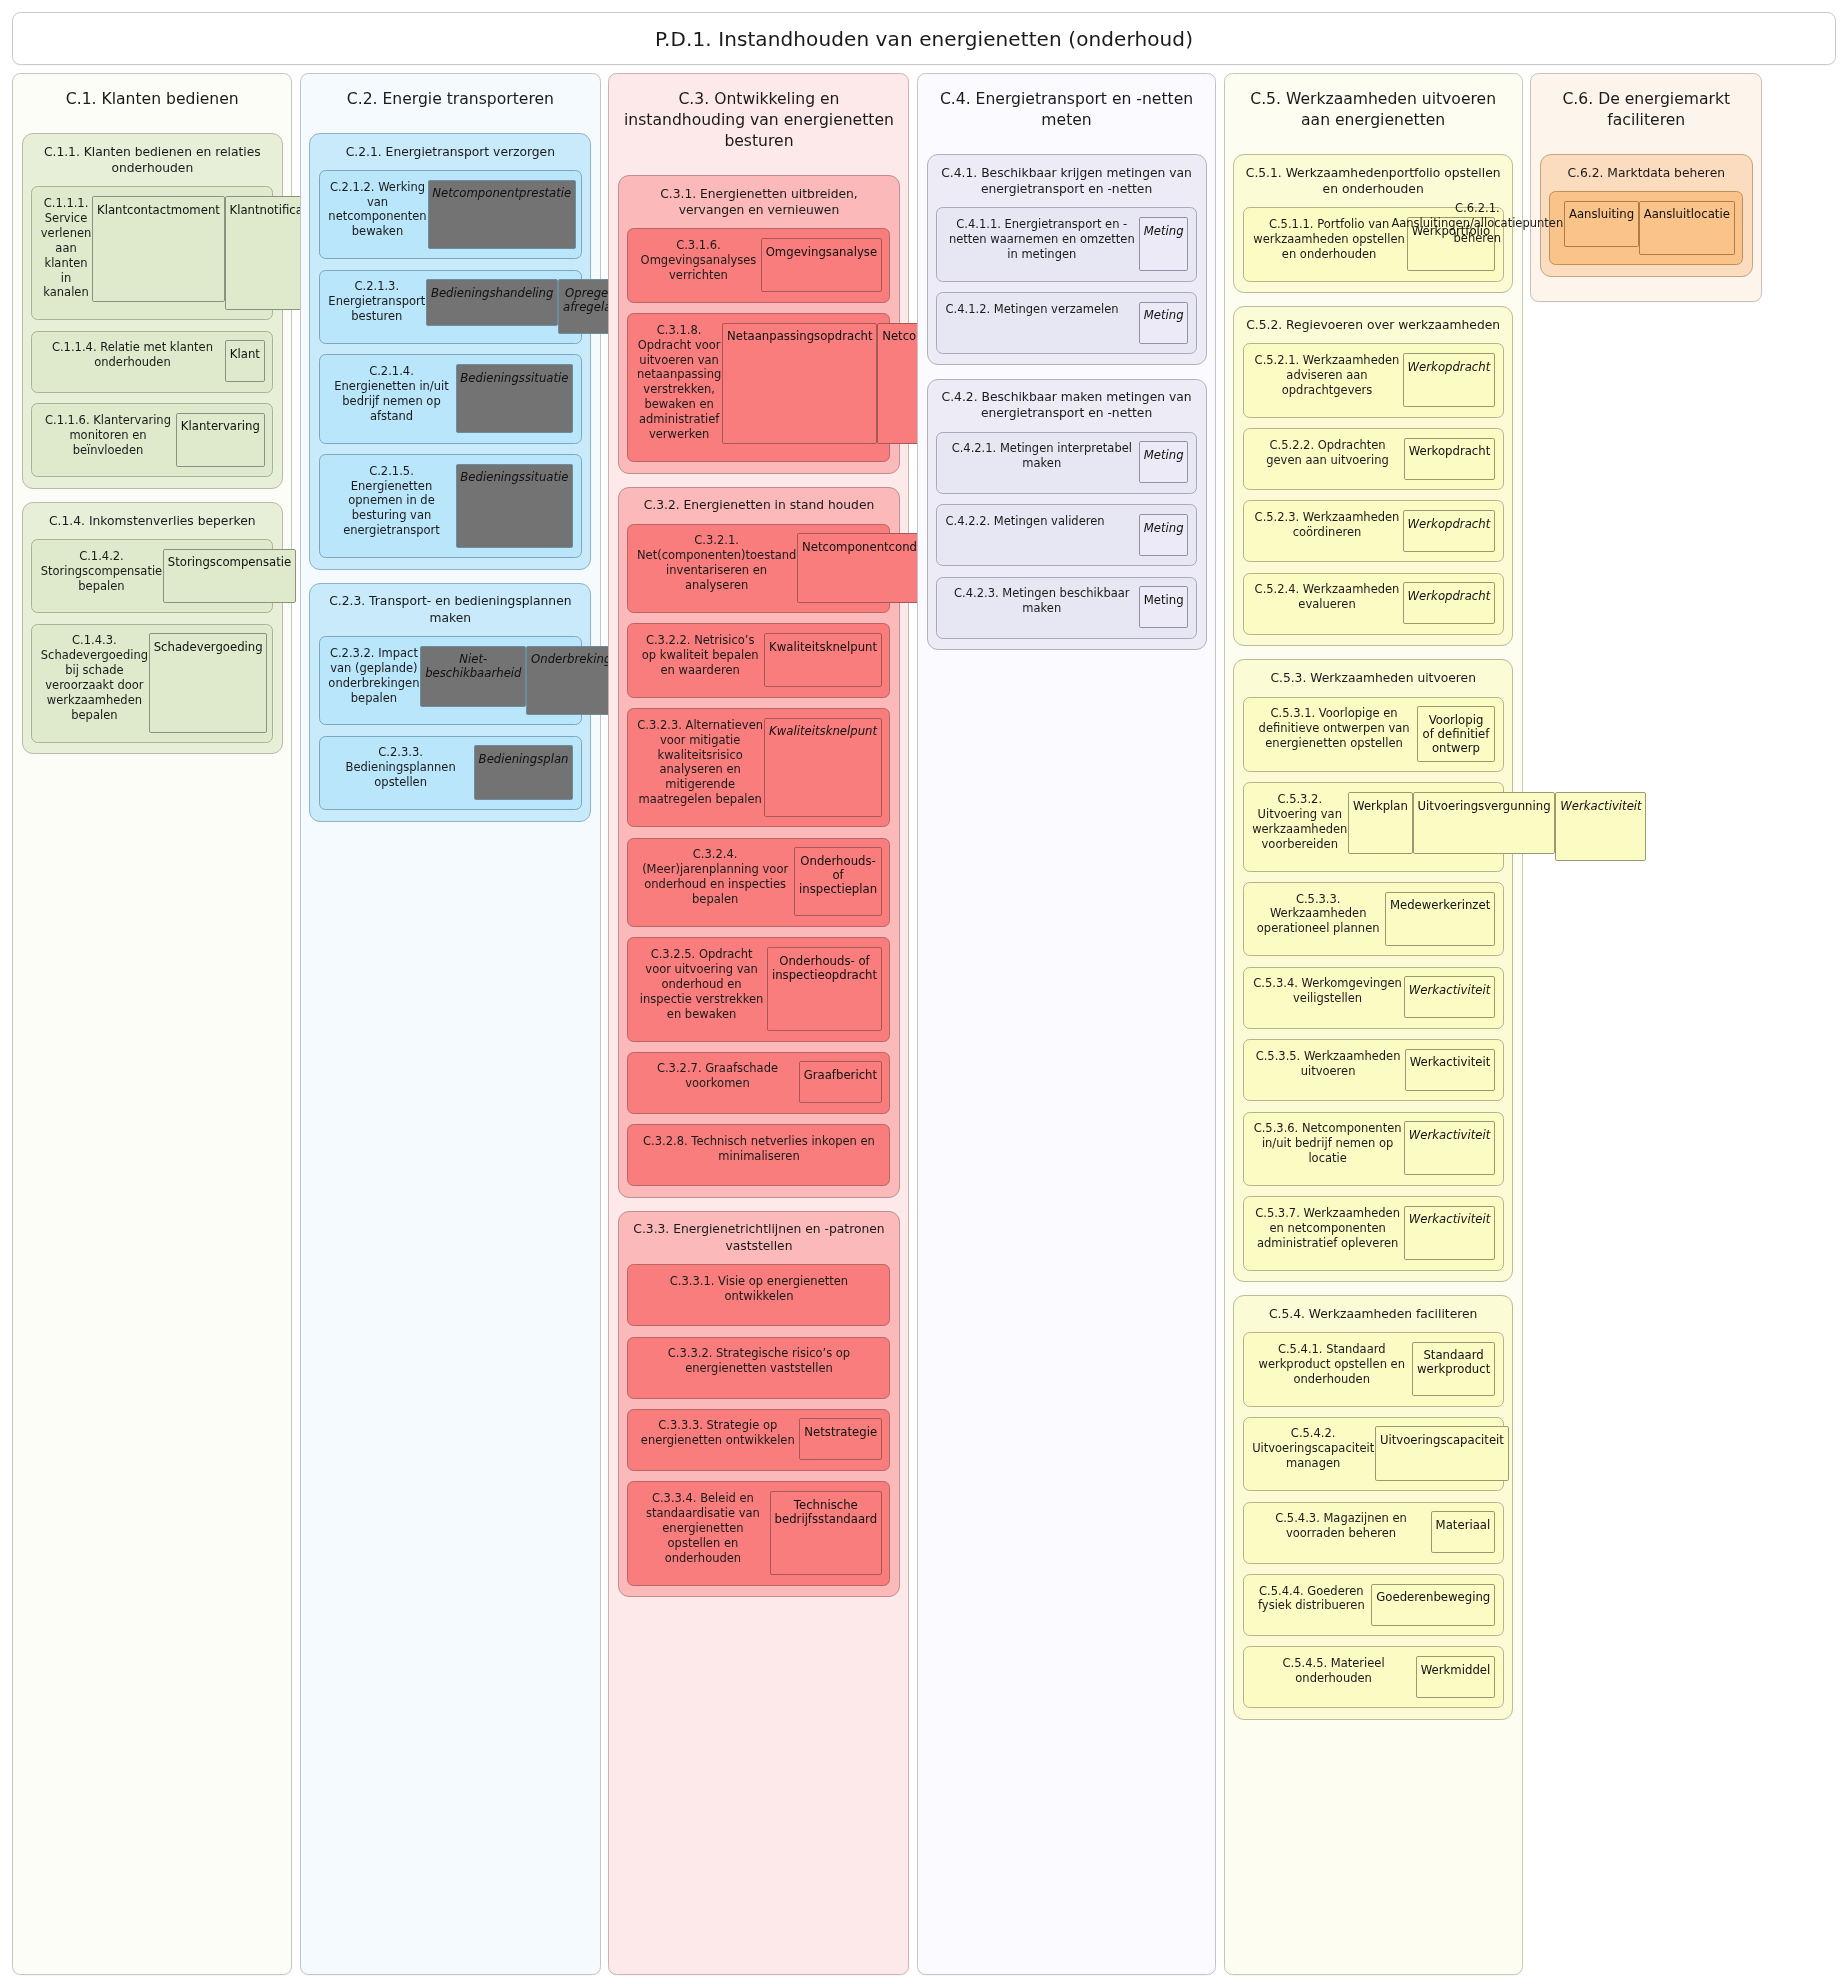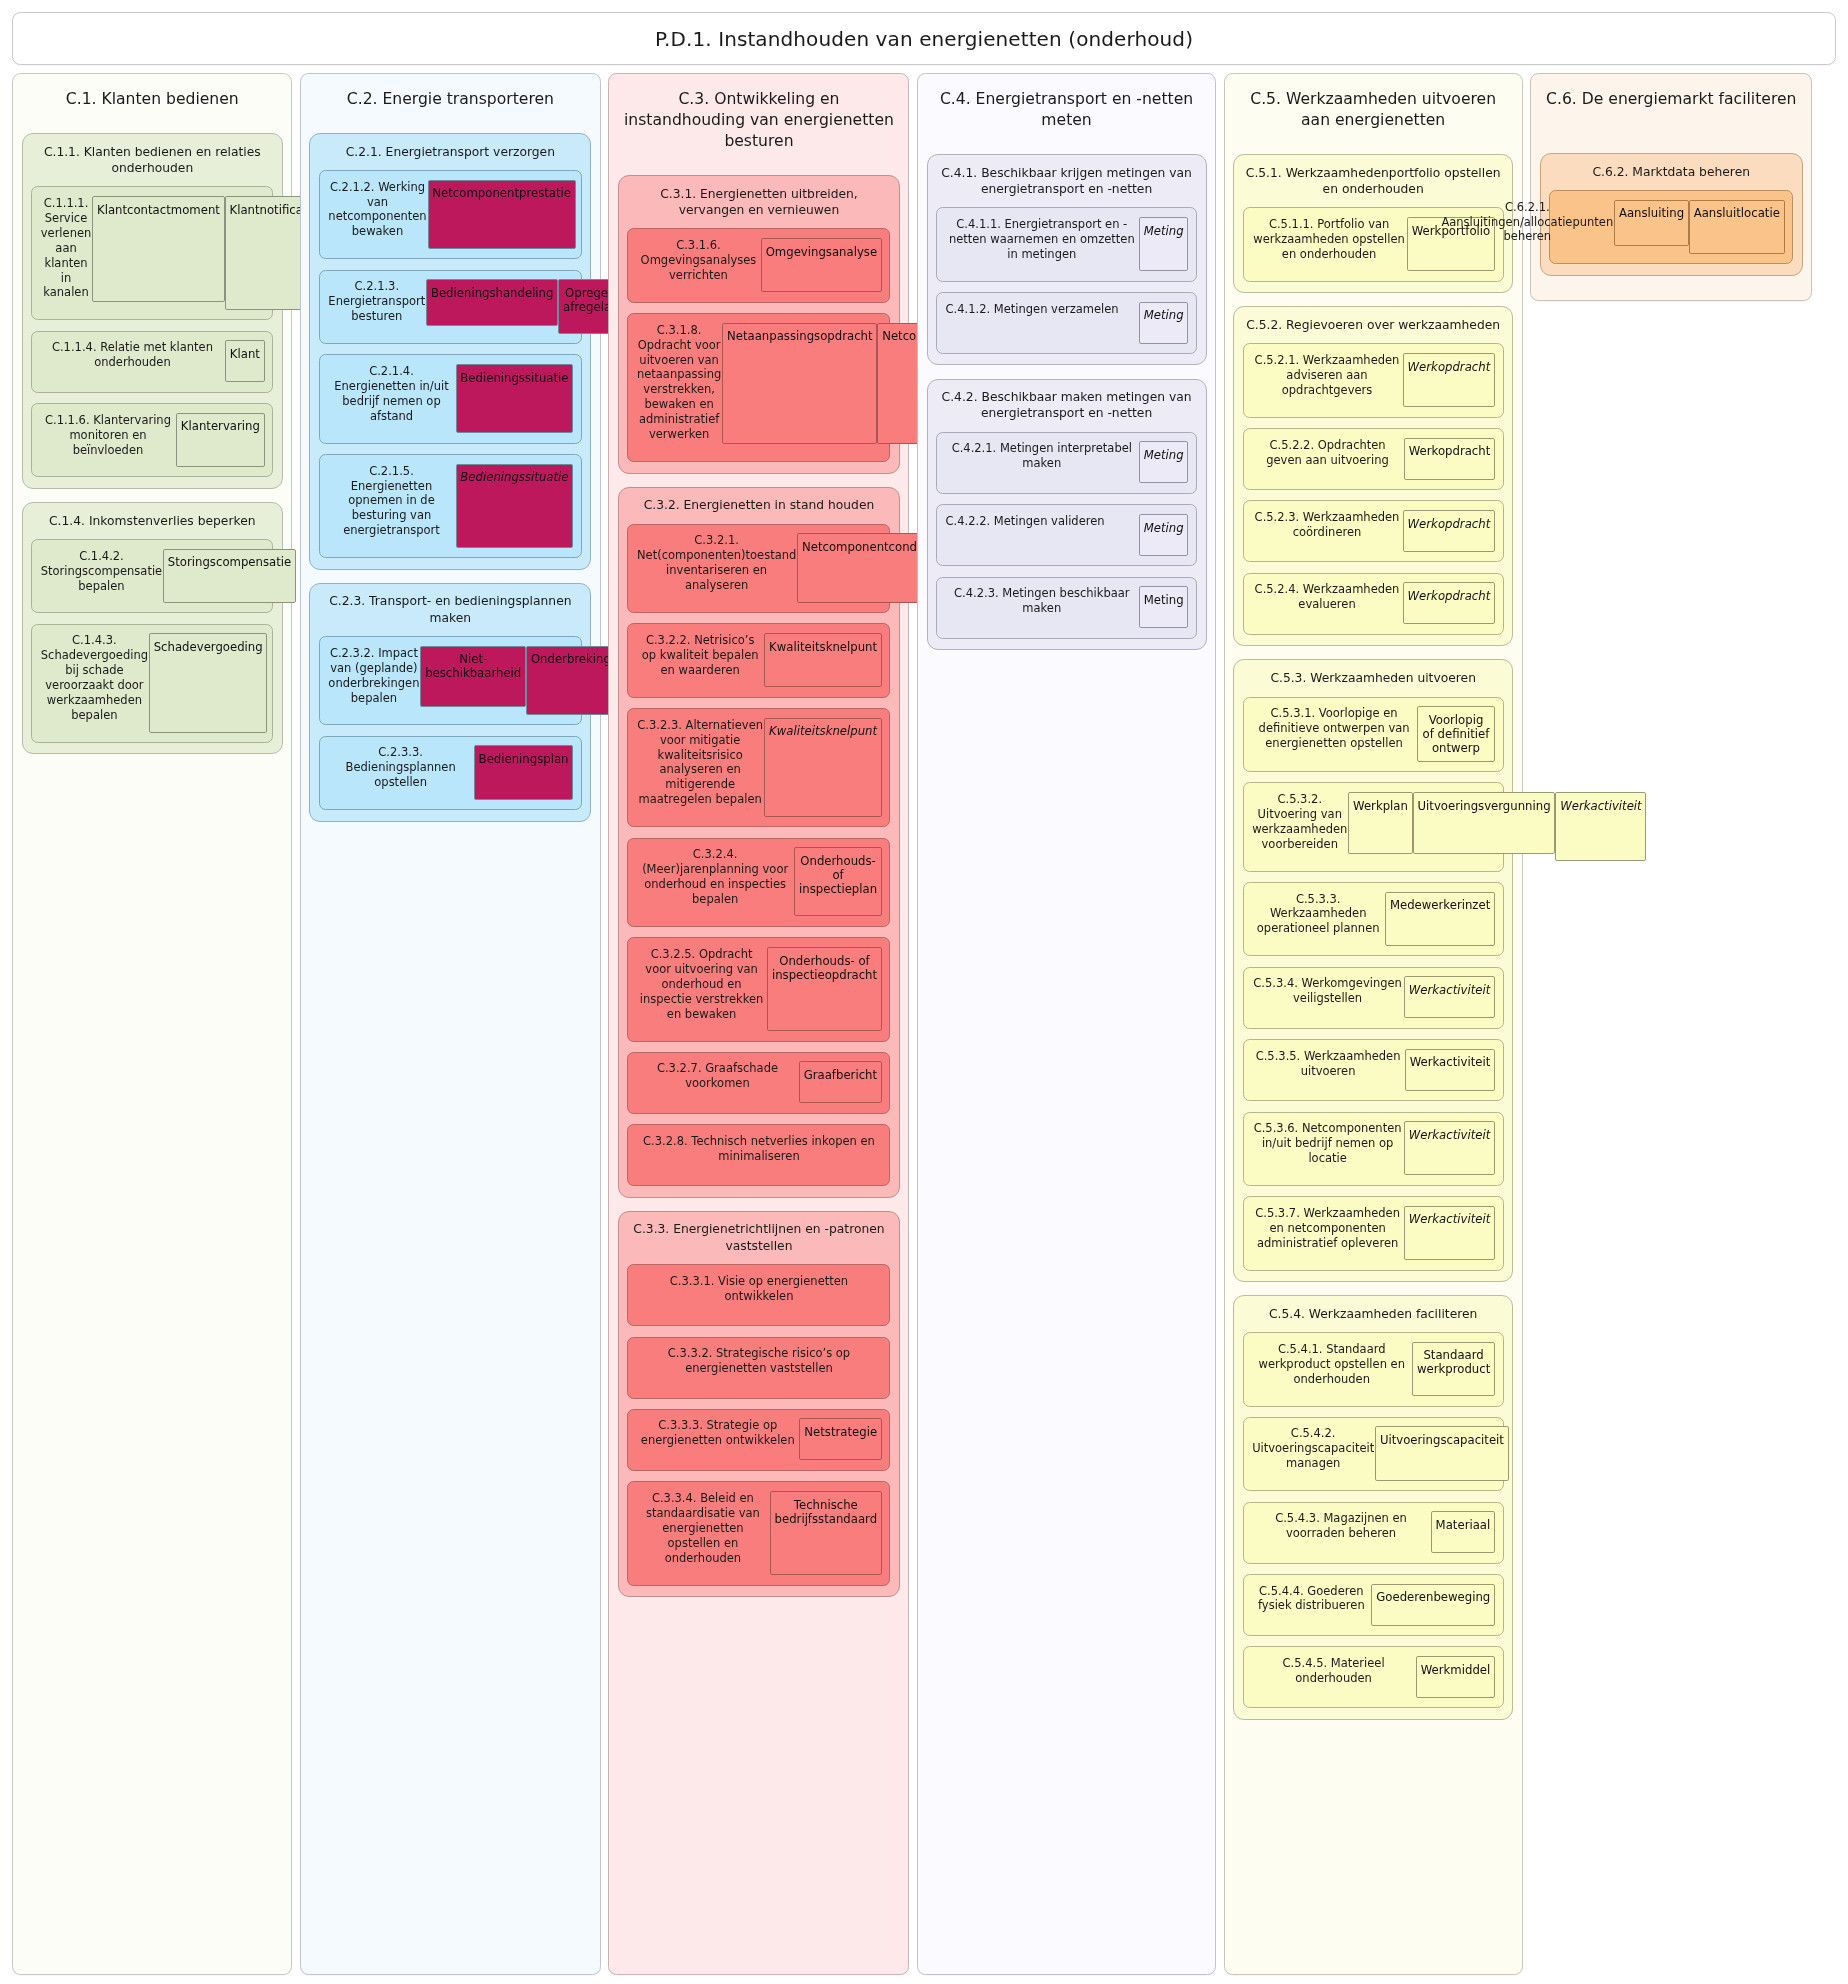--- a/index.html
+++ b/index.html
@@ -58,21 +58,21 @@
     padding: 5.7px 3.8px 1.9px 3.8px;
     margin-bottom: 21px;
   }
 
   
   .w-c1 { width: 280px; }
   .w-c2 { width: 301px; }
   .w-c3 { width: 301px; }
   .w-c4 { width: 299px; }
   .w-c5 { width: 299px; }
-  .w-c6 { width: 282px; gap: 20px; }
+  .w-c6 { width: 232px; }
 
   
   .group {
     border-radius: 11px;
     border: 0.9px solid;
     padding: 9.5px 8.5px 10.4px 8.5px;
     margin-bottom: 13.2px;
   }
   .group-title {
     text-align: center;
@@ -122,21 +122,21 @@
   
   .t-green          { background: #fbfdf6; border-color: #c5c9bc; }
   .t-green .group   { background: #e7efd9; border-color: #b5bda6; }
   .t-green .proc    { background: #dfeacd; border-color: #a9b398; }
   .t-green .chip    { background: #dfeacd; border-color: #8b9280; }
 
   
   .t-blue           { background: #f4fafe; border-color: #bdc6cc; }
   .t-blue .group    { background: #c9eafb; border-color: #8fb3c4; }
   .t-blue .proc     { background: #b9e6fb; border-color: #7fa7ba; }
-  .t-blue .chip     { background: #be185d; border-color: #6a8e9e; }
+  .t-blue .chip     { background: #737373; border-color: #6a8e9e; font-style: italic; }
 
   
   .t-red            { background: #fde9ea; border-color: #cbb3b4; }
   .t-red .group     { background: #fbb9b9; border-color: #c08f90; }
   .t-red .proc      { background: #f97d7d; border-color: #b86666; }
   .t-red .chip      { background: #f97d7d; border-color: #a85757; }
 
   
   .t-lav            { background: #fafaff; border-color: #c2c2cb; }
   .t-lav .group     { background: #edecf6; border-color: #b2b1c2; }

